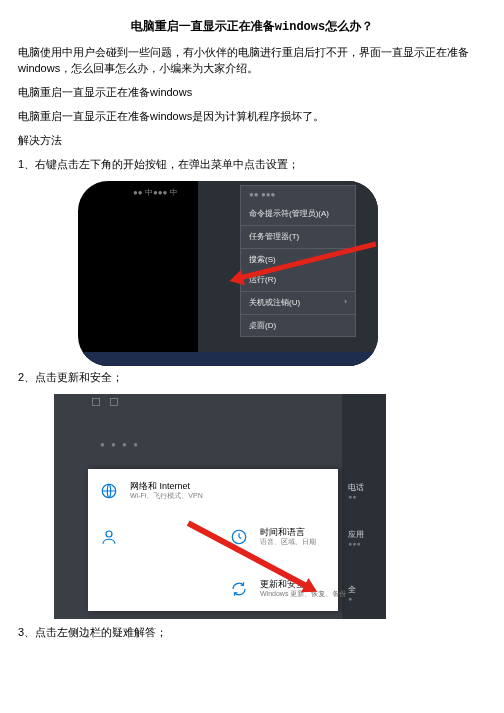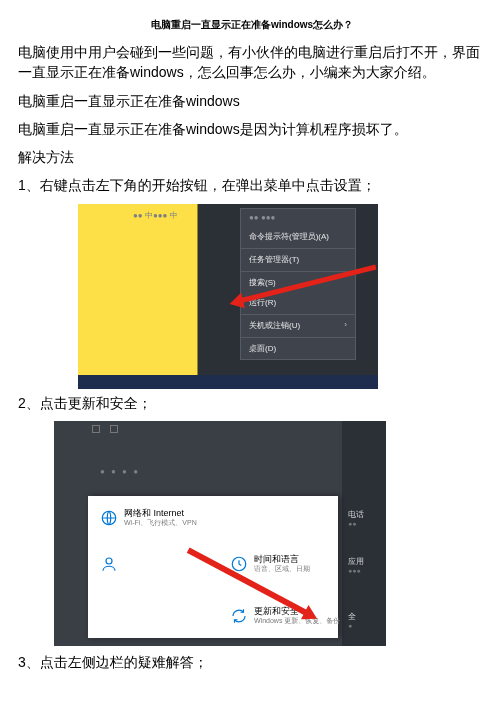--- a/index.html
+++ b/index.html
@@ -8,38 +8,40 @@
     height: 713px;
     background: #fff;
     font-family: "Microsoft YaHei", sans-serif;
     font-size: 9px;
     color: #000;
     padding: 18px 18px 0 18px;
     overflow: hidden;
     position: relative;
   }
   h1 {
-    font-size: 10px;
+    font-size: 12px;
     font-weight: bold;
     text-align: center;
     margin-bottom: 10px;
+    font-family: Liberation Mono, monospace;
   }
   .para {
-    font-size: 14px;
+    font-size: 11px;
     line-height: 1.45;
     margin-bottom: 8px;
   }
   
   .shot1 {
     margin-left: 60px;
     width: 300px;
     height: 185px;
-    background: #fde047;
+    background: #000000;
     position: relative;
     overflow: hidden;
+    border-radius: 30px;
   }
   .shot1 .darkpanel {
     position: absolute;
     right: 0; top: 0; bottom: 0;
     width: 180px;
     background: #2b2f36;
     box-shadow: -1px 0 0 rgba(0,0,0,0.4);
   }
   .shot1 .taskbar {
     position: absolute;
@@ -141,21 +143,21 @@
   }
   .winctrl span {
     width: 8px; height: 8px;
     border: 1px solid #777;
     display: inline-block;
   }
   .settingspanel .cell {
     position: absolute;
     display: flex;
     align-items: flex-start;
-    gap: 6px;
+    gap: 12px;
     width: 120px;
   }
   .settingspanel .icon {
     width: 18px; height: 18px;
     color: #0078d7;
     flex: 0 0 18px;
     margin-top: 1px;
   }
   .settingspanel .tt {
     font-size: 9px;

